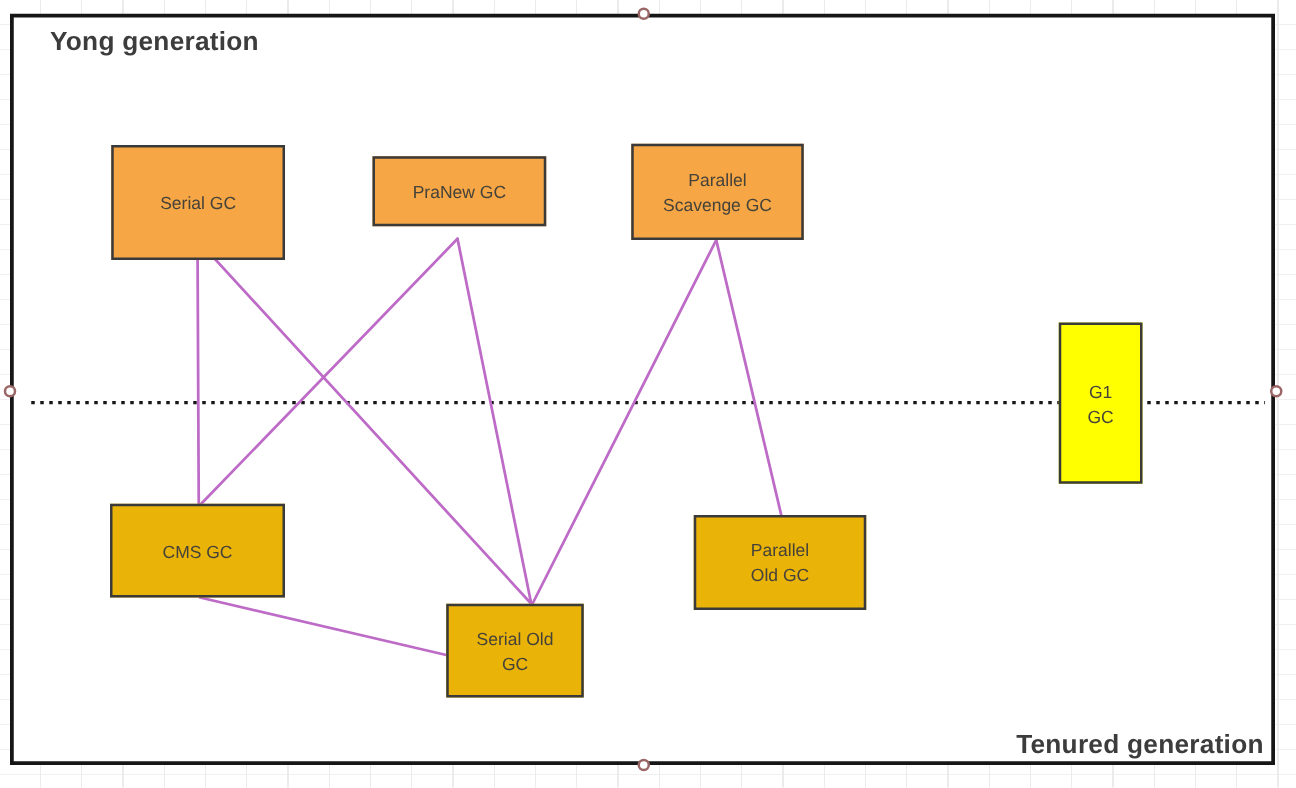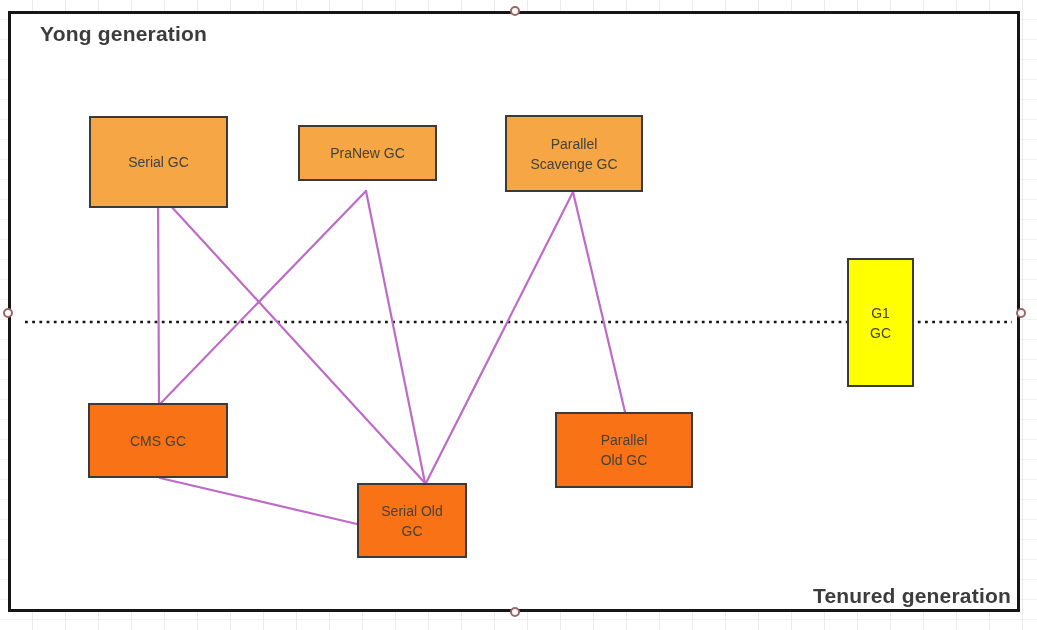--- a/index.html
+++ b/index.html
@@ -21,21 +21,21 @@
   }
   #title-young{left:40px;top:22px;}
   #title-tenured{right:26px;bottom:22px;text-align:center;}
   #edge-layer{position:absolute;left:0;top:0;z-index:2;}
   #nodes .node{
     position:absolute;z-index:3;box-sizing:border-box;border:2px solid #3a3a3a;
     display:flex;align-items:center;justify-content:center;text-align:center;
     font-size:14px;line-height:20px;color:#45423a;white-space:pre-line;
   }
   .node.young{background:#f6a644;}
-  .node.old{background:#f97316;}
+  .node.old{background:#eab308;}
   .node.g1{background:#ffff00;}
   .handle{
     position:absolute;z-index:5;width:10px;height:10px;border-radius:50%;
     background:#ffffff;border:2px solid #9b6666;box-sizing:border-box;
   }
 </style>
 </head>
 <body>
 
 <div class="canvas"></div>

